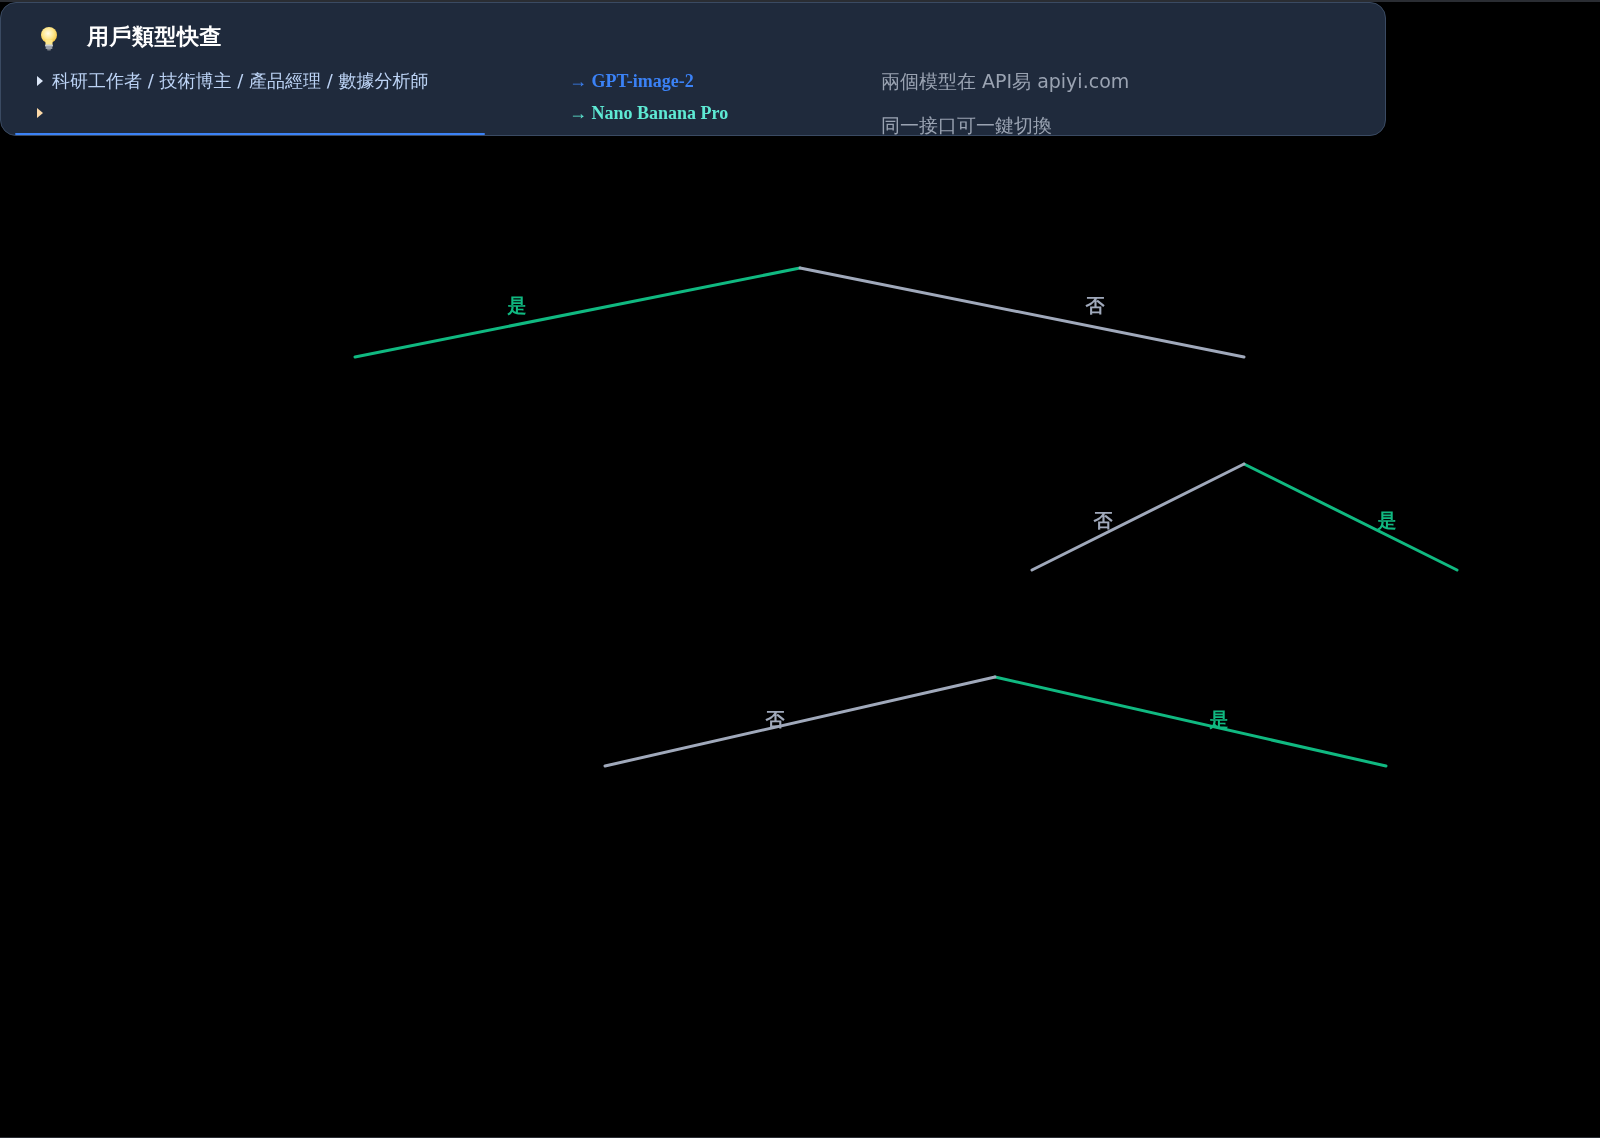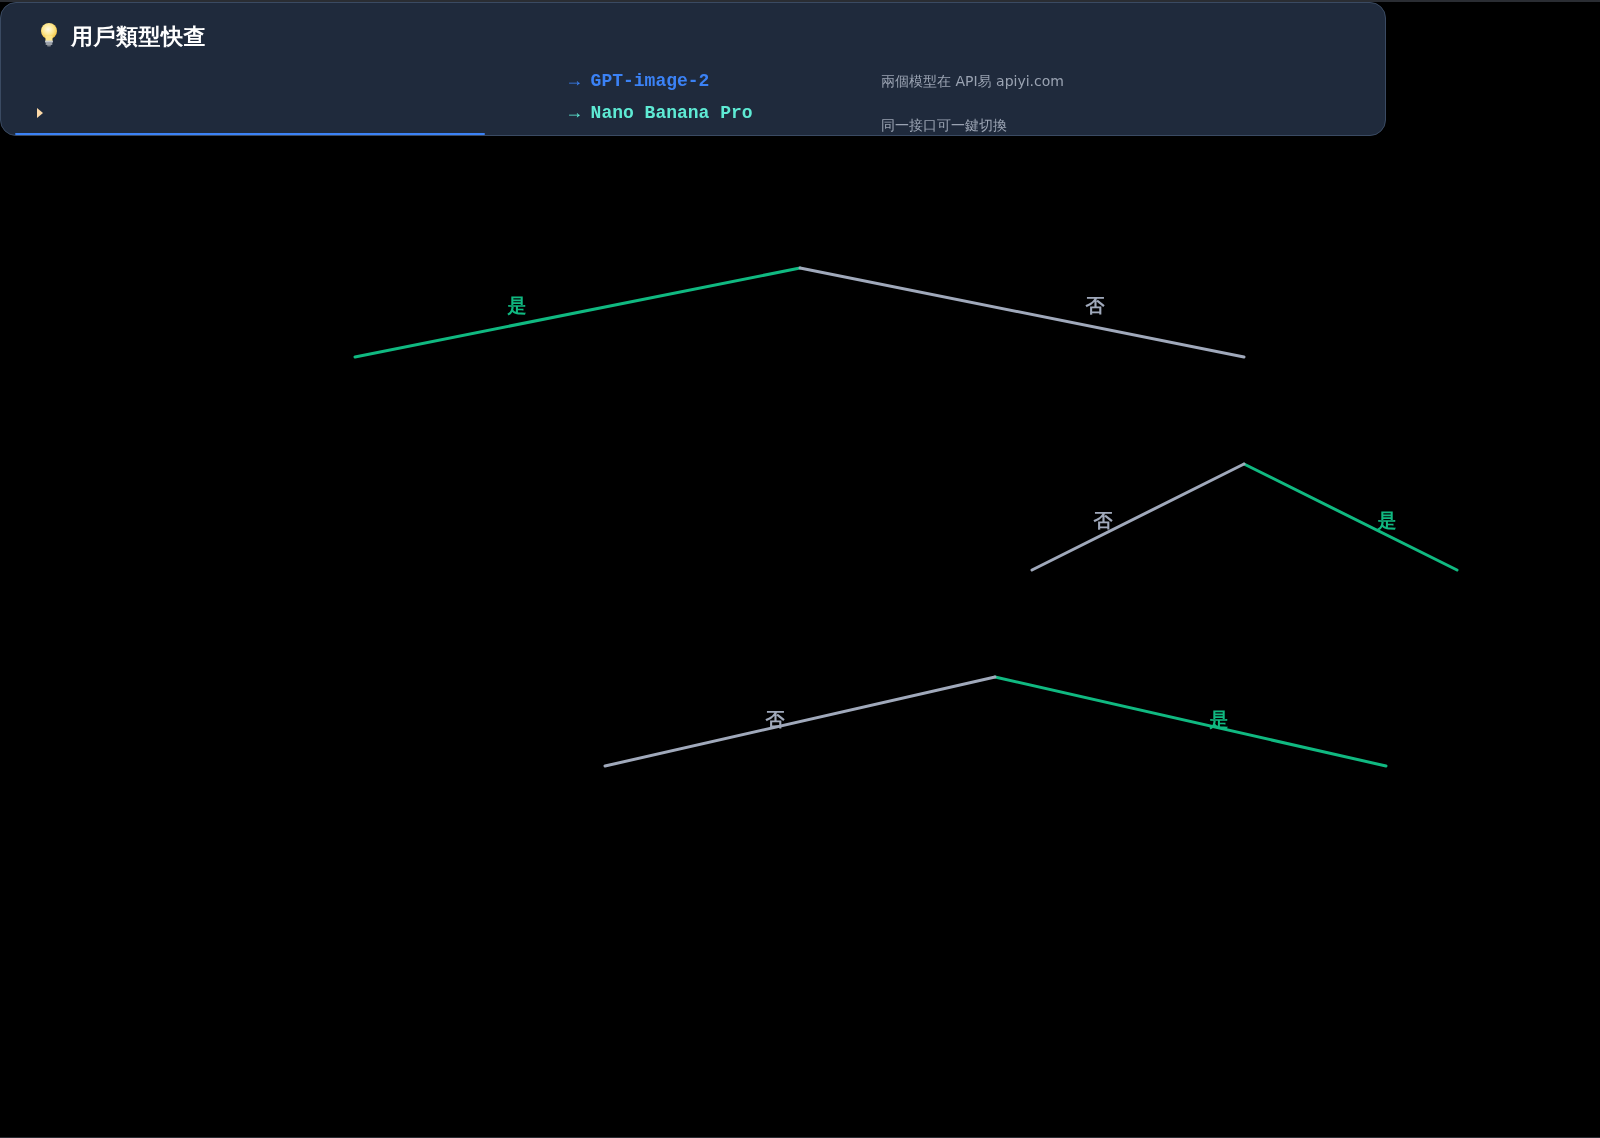--- a/index.html
+++ b/index.html
@@ -36,22 +36,22 @@
       width: 470px;
       height: 2px;
       background: #3b82f6;
       border-radius: 2px;
     }
     .card-title {
       position: absolute;
       left: 38px;
       top: 19px;
       display: flex;
-      align-items: flex-start;
-      gap: 12px;
+      align-items: flex-end;
+      gap: 28px;
     }
     .bulb-icon {
       width: 20px;
       height: 26px;
       display: inline-block;
     }
     .title-text {
       color: #ffffff;
       font-size: 22px;
       font-weight: bold;
@@ -76,32 +76,32 @@
     .row-1 { top: 65px; color: #bcd3f5; }
     .row-2 { top: 97px; color: #fcd9a8; }
     .row-2 .tri { border-left-color: #fcd9a8; }
     .model {
       position: absolute;
       left: 568px;
       height: 26px;
       display: flex;
       align-items: center;
       font-size: 18px;
-      font-family: Liberation Mono, monospace;
+      font-family: Liberation Serif, serif;
       font-weight: bold;
     }
     .model-1 { top: 65px; color: #3b82f6; }
     .model-2 { top: 97px; color: #5eead4; }
     .note {
       position: absolute;
       left: 880px;
       height: 26px;
       display: flex;
       align-items: center;
-      font-size: 14px;
+      font-size: 19px;
       color: #9aa3b2;
     }
     .note-1 { top: 66px; }
     .note-2 { top: 98px; margin-top: 12px; }
 
     svg.tree {
       position: absolute;
       left: 0;
       top: 0;
       width: 1600px;
@@ -131,20 +131,24 @@
       </defs>
       <circle cx="10" cy="9" r="8" fill="url(#bg1)"></circle>
       <rect x="6.5" y="14" width="7" height="5" fill="#fde68a"></rect>
       <rect x="6" y="18.5" width="8" height="2.2" rx="1" fill="#c7cbd1"></rect>
       <rect x="6.5" y="21" width="7" height="2" rx="1" fill="#9aa0a8"></rect>
       <rect x="8" y="23" width="4" height="1.6" rx="0.8" fill="#7b8088"></rect>
     </svg>
     <span class="title-text">用戶類型快查</span>
   </div>
 
+  <div class="row row-1">
+    <span class="tri"></span>
+    <span>科研工作者 / 技術博主 / 產品經理 / 數據分析師</span>
+  </div>
   <div class="row row-2">
     <span class="tri"></span>
   </div>
 
   <div class="model model-1">→ GPT-image-2</div>
   <div class="model model-2">→ Nano Banana Pro</div>
 
   <div class="note note-1">兩個模型在 API易 apiyi.com</div>
   <div class="note note-2">同一接口可一鍵切換</div>
 

